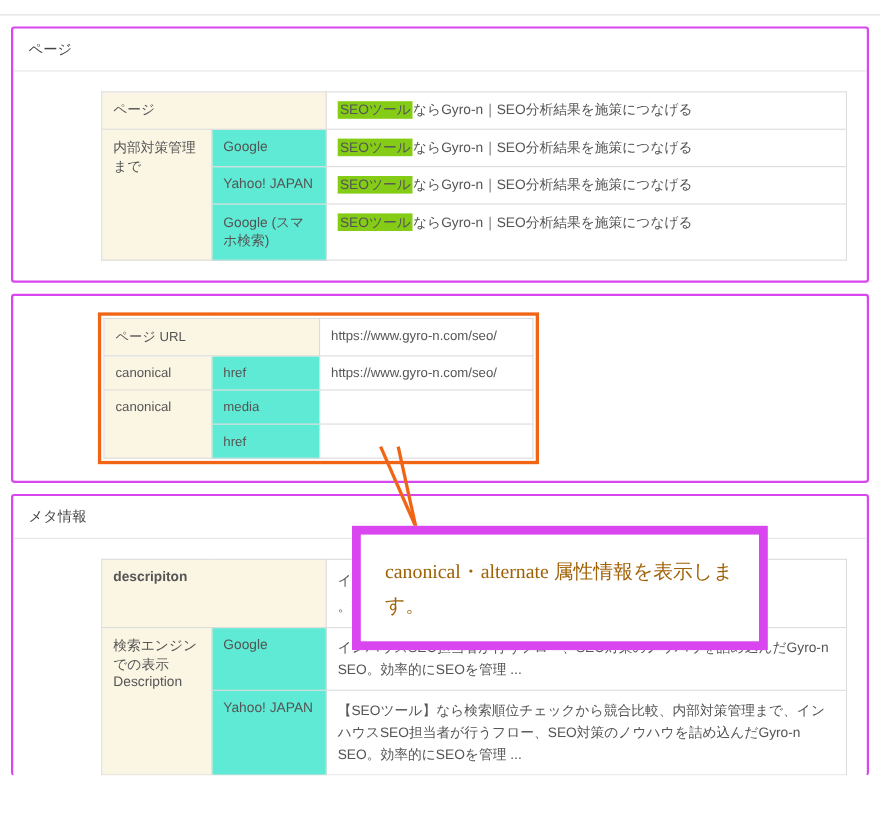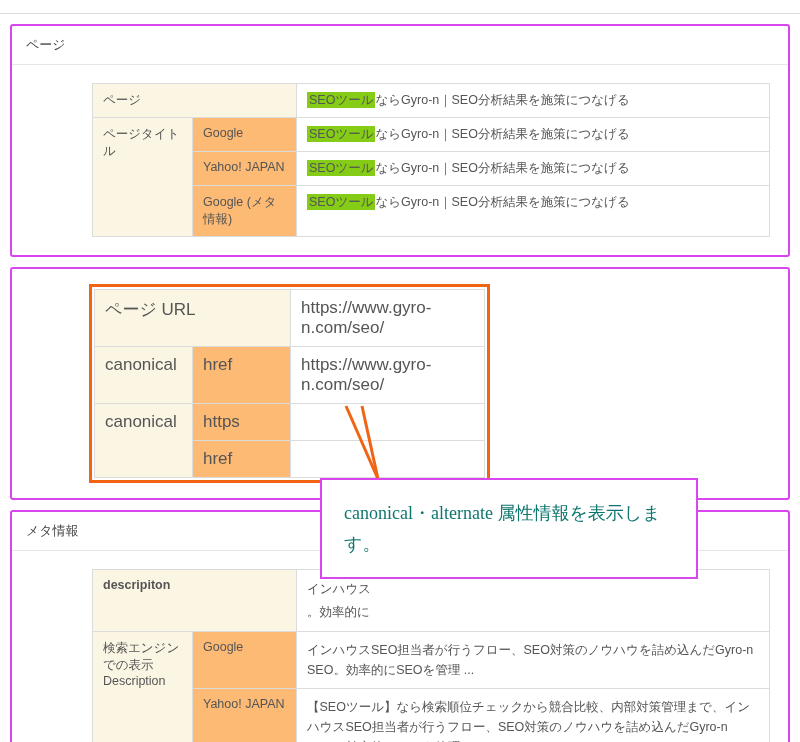--- a/index.html
+++ b/index.html
@@ -43,40 +43,40 @@
     vertical-align: top;
     font-size: 12.5px;
     color: #555;
     word-break: break-word;
   }
   td.lab {
     background: #fbf6e4;
     color: #666;
   }
   td.lab2 {
-    background: #fdba74;
+    background: #5eead4;
     color: #555;
   }
   .desc-cell .hl {
     background: #84cc16;
     padding: 1px 2px;
   }
   .url-box {
     outline: 3px solid #f06414;
     padding: 2px;
     width: 395px;
   }
-  .url-box table.gtable td { font-size: 17px; }
+  .url-box table.gtable td { font-size: 12px; }
 
   .ann-callout {
     position: absolute;
-    border: 2px solid #d946ef;
+    border: 8px solid #d946ef;
     background: #fff;
     padding: 18px 22px;
-    color: #0f766e;
+    color: #a16207;
     font-size: 18px;
     font-family: "Hiragino Kaku Gothic Pro", Meiryo, serif;
     line-height: 1.7;
   }
   .ann-line {
     position: absolute;
     stroke: #f06414;
     stroke-width: 3;
     fill: none;
   }
@@ -96,30 +96,30 @@
           <col style="width:100px">
           <col style="width:104px">
           <col>
         </colgroup>
       <tbody>
           <tr>
         <td class="lab" colspan="2">ページ</td>
         <td class="desc-cell"><span class="hl">SEOツール</span><span>ならGyro-n｜SEO分析結果を施策につなげる</span></td>
       </tr>
       <tr>
-        <td class="lab" rowspan="3">ページタイトル</td>
+        <td class="lab" rowspan="3">内部対策管理まで</td>
         <td class="lab2">Google</td>
         <td class="desc-cell"><span class="hl">SEOツール</span><span>ならGyro-n｜SEO分析結果を施策につなげる</span></td>
       </tr>
       <tr>
         <td class="lab2">Yahoo! JAPAN</td>
         <td class="desc-cell"><span class="hl">SEOツール</span><span>ならGyro-n｜SEO分析結果を施策につなげる</span></td>
       </tr>
       <tr>
-        <td class="lab2">Google (メタ情報)</td>
+        <td class="lab2">Google (スマホ検索)</td>
         <td class="desc-cell"><span class="hl">SEOツール</span><span>ならGyro-n｜SEO分析結果を施策につなげる</span></td>
       </tr>
     </tbody>
       </table>
   </div>
 </div>
 
 <div class="panel">
   <div class="panel-body" style="position:relative;">
     <div class="url-box">
@@ -134,21 +134,21 @@
           <td class="lab" colspan="2">ページ URL</td>
           <td>https://www.gyro-n.com/seo/</td>
         </tr>
         <tr>
           <td class="lab">canonical</td>
           <td class="lab2">href</td>
           <td>https://www.gyro-n.com/seo/</td>
         </tr>
         <tr>
           <td class="lab" rowspan="2">canonical</td>
-          <td class="lab2">https</td>
+          <td class="lab2">media</td>
           <td></td>
         </tr>
         <tr>
           <td class="lab2">href</td>
           <td></td>
         </tr>
       </tbody>
         </table>
     </div>
   </div>

